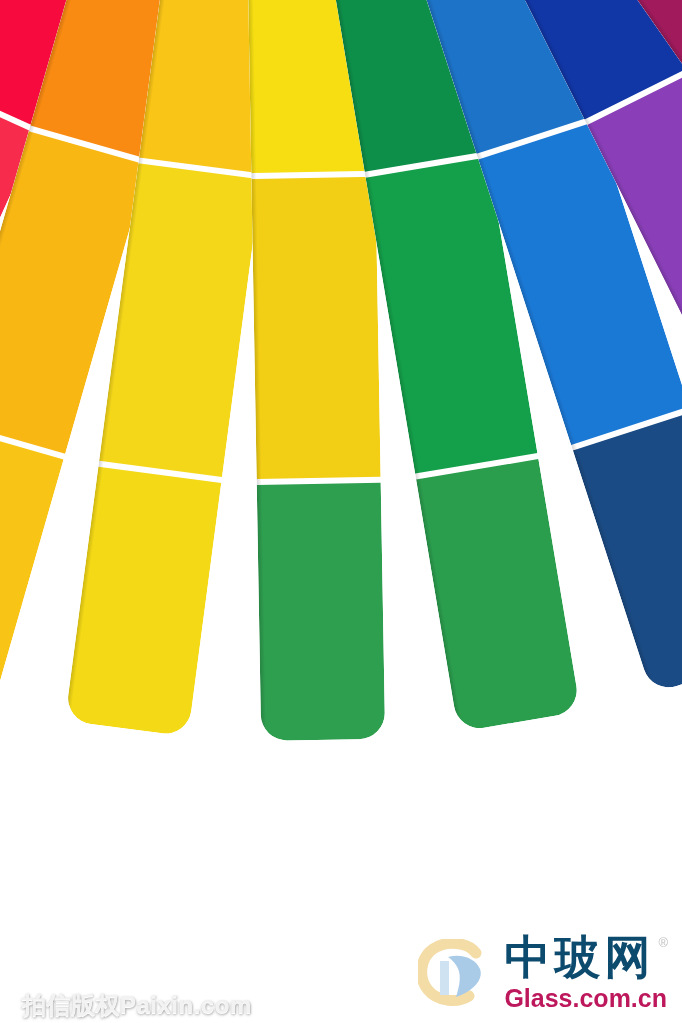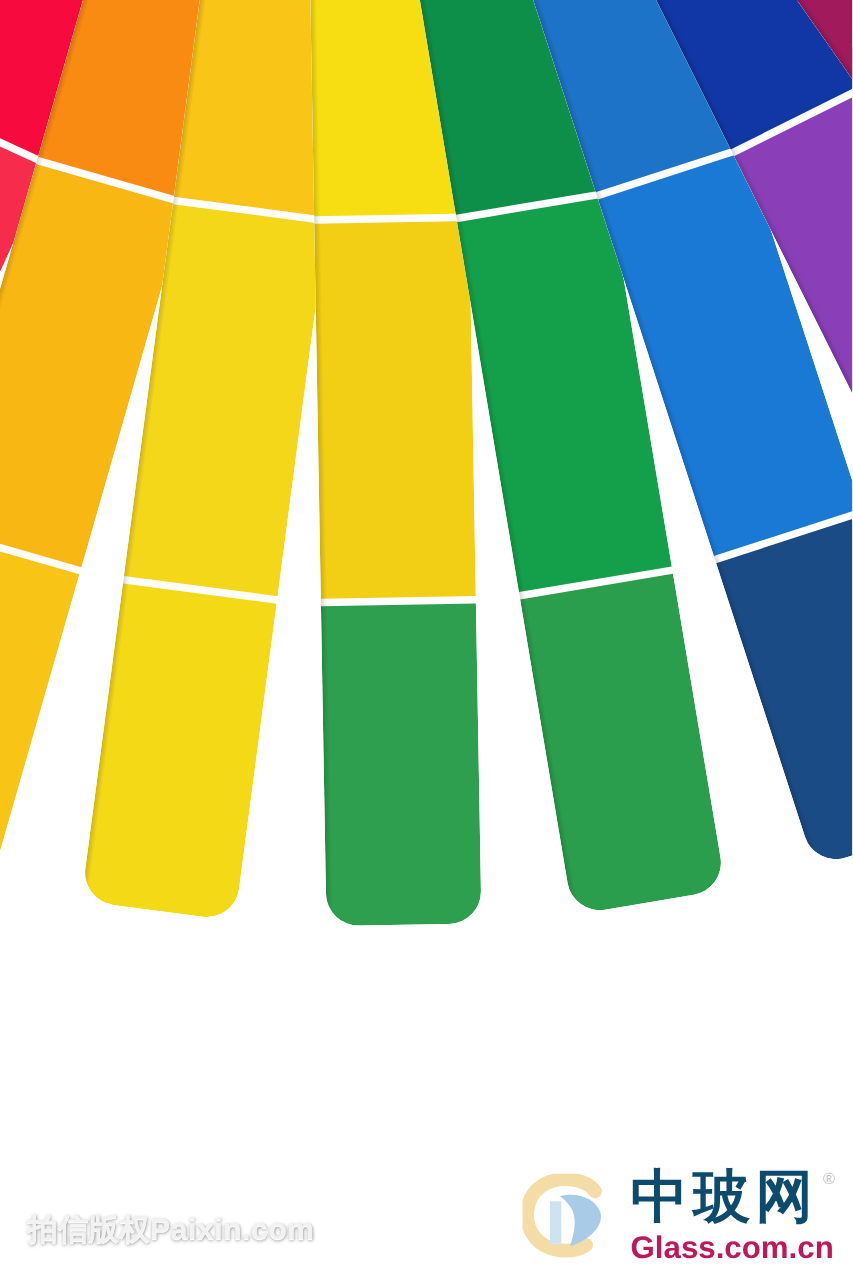--- a/index.html
+++ b/index.html
@@ -84,21 +84,21 @@
     inset: 0;
     pointer-events: none;
     background:
       radial-gradient(ellipse at 48% 30%, rgba(255,255,255,0.05) 0%, rgba(255,255,255,0) 60%);
   }
 
   
   #wm-paixin {
     position: absolute;
     left: 22px;
-    bottom: 24px;
+    bottom: 2px;
     font-size: 24px;
     font-weight: bold;
     letter-spacing: 0.5px;
     color: #f2f2f2;
     text-shadow:
       0 1px 0 #ffffff,
       0 2px 3px rgba(120,120,120,0.55),
       1px 1px 2px rgba(150,150,150,0.5);
     white-space: nowrap;
     user-select: none;

